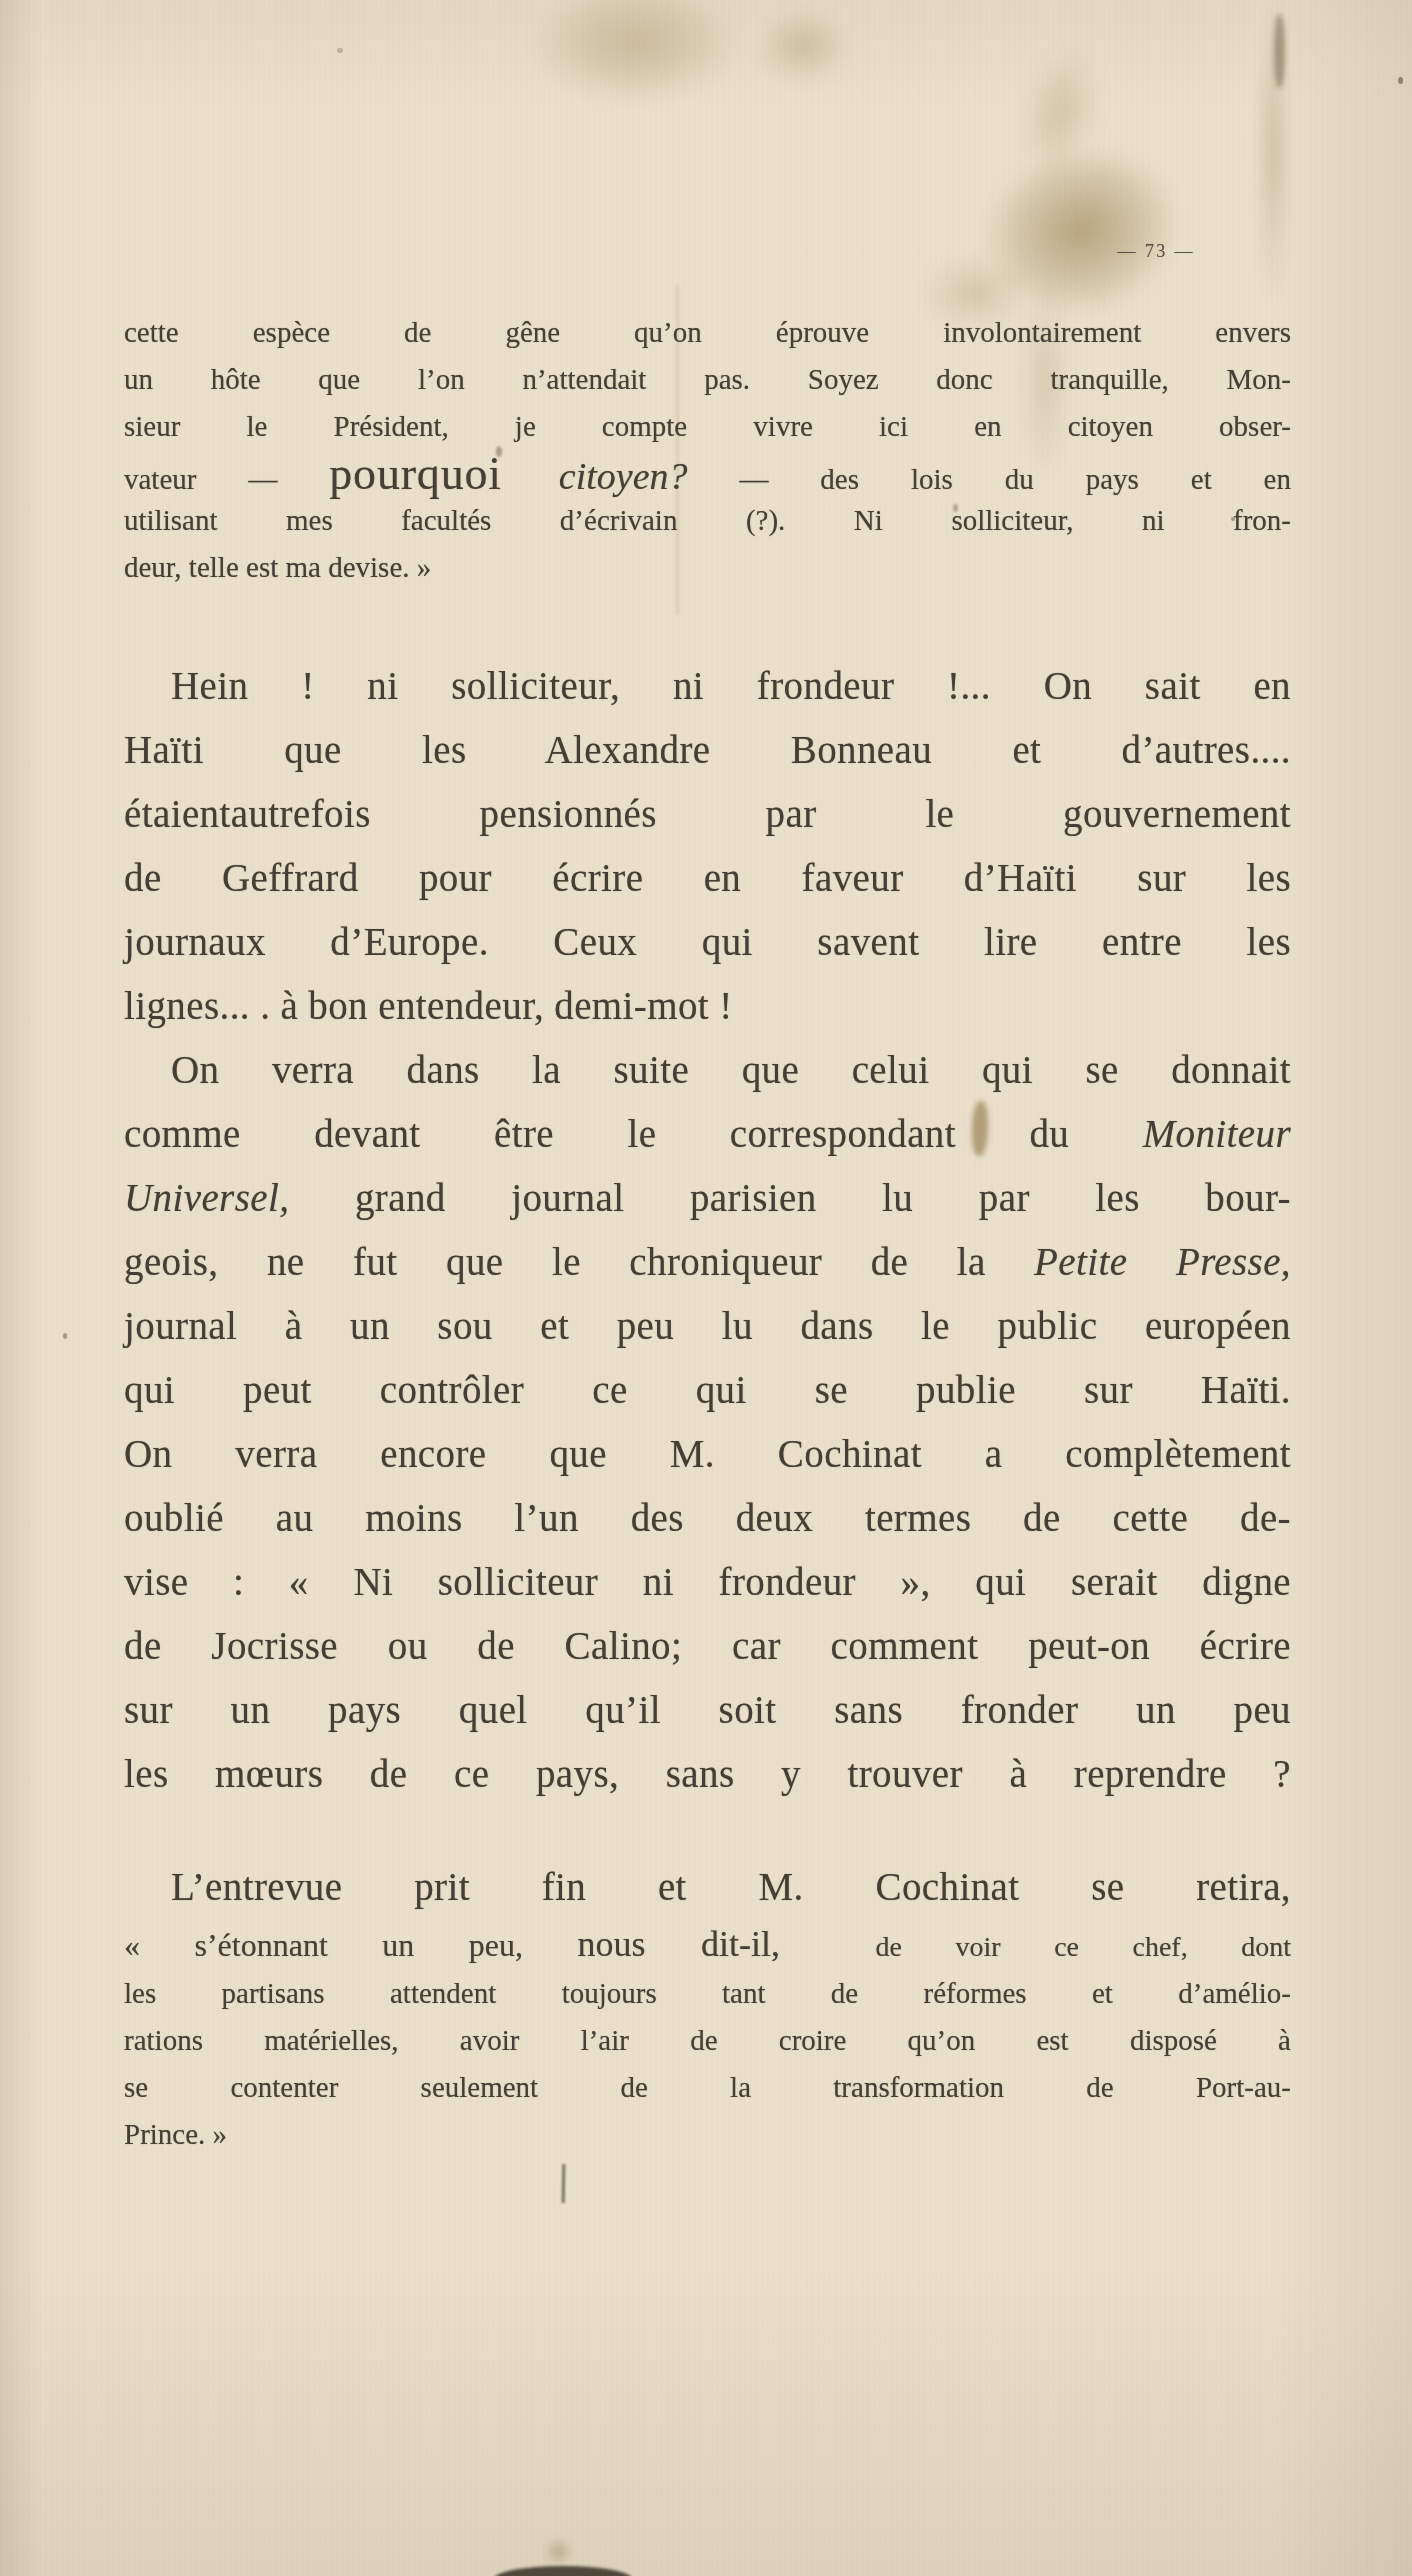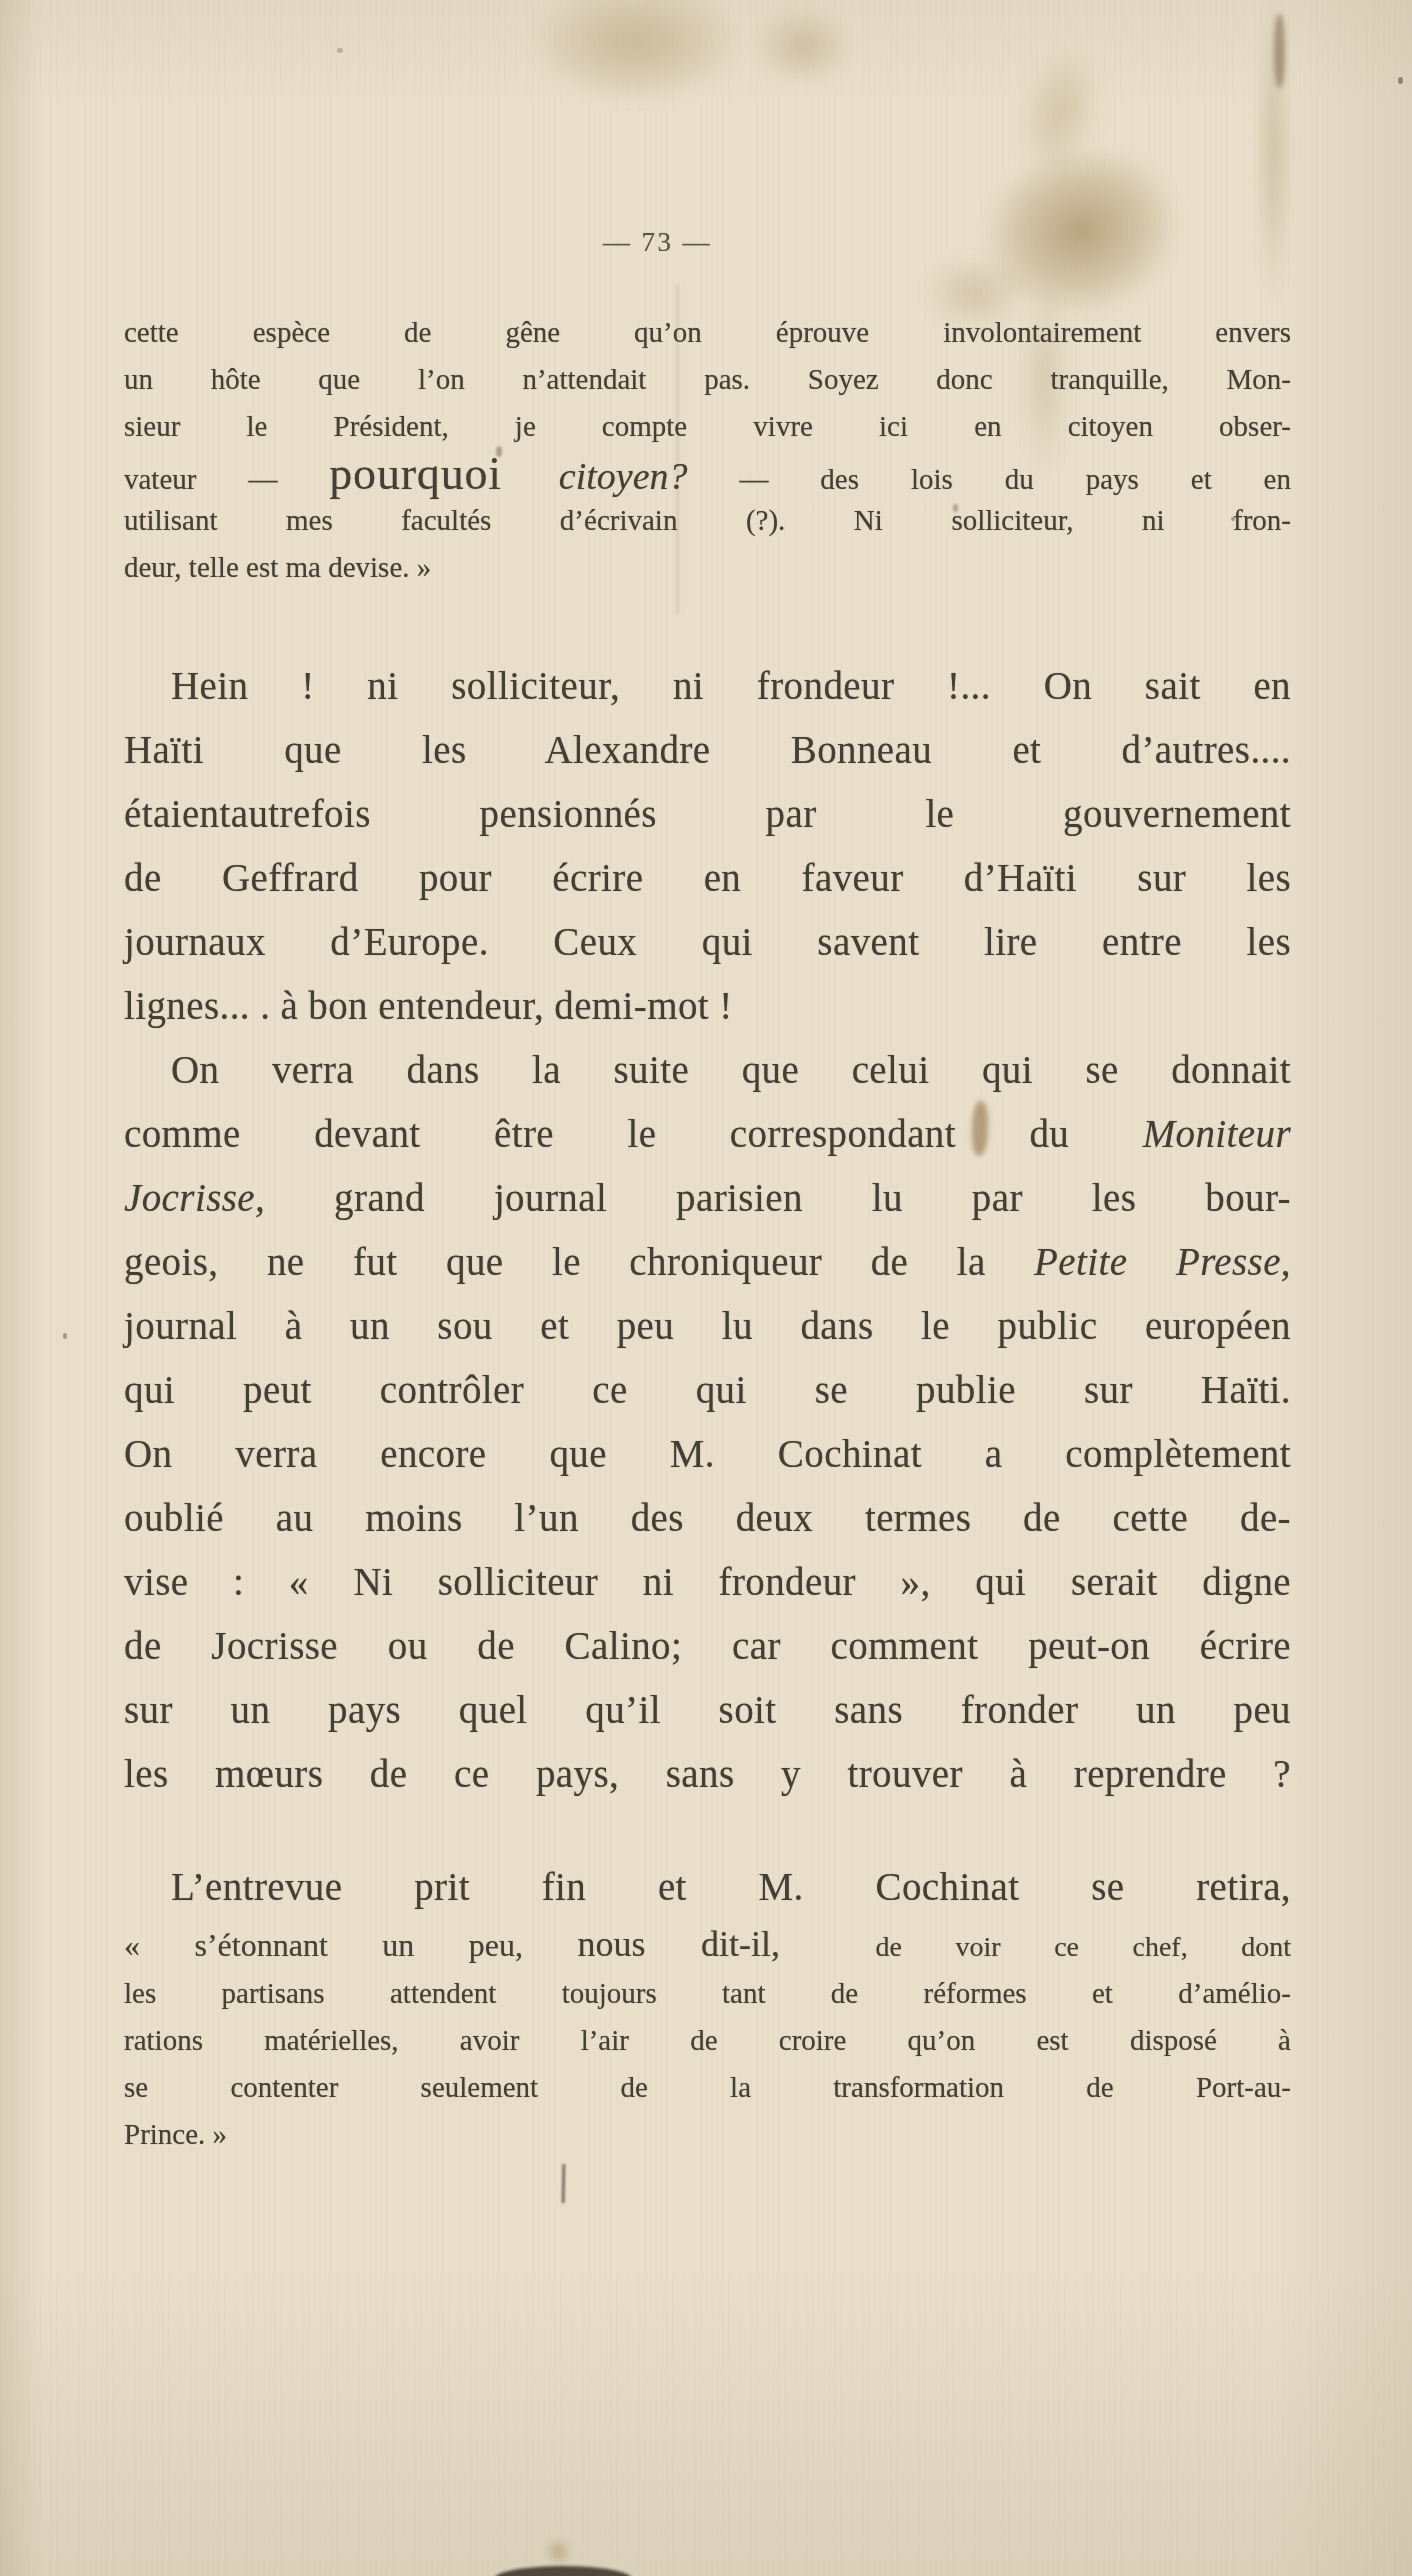--- a/index.html
+++ b/index.html
@@ -14,22 +14,22 @@
       linear-gradient(to right, rgba(120,100,72,.14) 0, rgba(120,100,72,0) 3%),
       linear-gradient(to right, rgba(120,100,72,0) 90%, rgba(125,108,80,.11) 100%),
       linear-gradient(to bottom, rgba(120,100,72,.06) 0, rgba(120,100,72,0) 4%),
       linear-gradient(to bottom, rgba(130,112,85,0) 88%, rgba(130,112,85,.13) 100%);
     font-family:"Liberation Serif","DejaVu Serif",serif;
     color:#453f36;
   }
   .ink{ text-shadow:0 0 1px rgba(70,58,44,.5); }
 
   .page-number{
-    position:absolute; left:120px; top:227px; width:1075px;
-    text-align:center; font-size:27px; letter-spacing:2.4px;
+    position:absolute; left:120px; top:241px; width:1075px;
+    text-align:right; font-size:18px; letter-spacing:2.4px;
     color:#5b544a; text-shadow:0 0 0.8px rgba(80,70,55,.5);
   }
 
   .text-block{ position:absolute; left:124px; top:309px; width:1167px; }
 
   .para{ position:relative; }
   .para .line{ text-align:justify; white-space:normal; }
   .line.j{ text-align-last:justify;font-family:Liberation Serif, serif; }
   .line.indent{ text-indent:47px; }
 
@@ -134,21 +134,21 @@
         <div class="line j indent" data-name="text-line"><span data-name="text-segment">Hein ! ni solliciteur, ni frondeur !... On sait en</span></div>
         <div class="line j" data-name="text-line"><span data-name="text-segment">Haïti que les Alexandre Bonneau et d’autres....</span></div>
         <div class="line j" data-name="text-line"><span data-name="text-segment">étaientautrefois pensionnés par le gouvernement</span></div>
         <div class="line j" data-name="text-line"><span data-name="text-segment">de Geffrard pour écrire en faveur d’Haïti sur les</span></div>
         <div class="line j" data-name="text-line"><span data-name="text-segment">journaux d’Europe. Ceux qui savent lire entre les</span></div>
         <div class="line" data-name="text-line"><span data-name="text-segment">lignes... . à bon entendeur, demi-mot !</span></div>
       </div>
       <div class="para lg" data-name="paragraph-on-verra">
         <div class="line j indent" data-name="text-line"><span data-name="text-segment">On verra dans la suite que celui qui se donnait</span></div>
         <div class="line j" data-name="text-line"><span data-name="text-segment">comme devant être le correspondant du </span><span class="s-it" data-name="text-segment">Moniteur</span></div>
-        <div class="line j" data-name="text-line"><span class="s-it" data-name="text-segment">Jocrisse,</span><span data-name="text-segment"> grand journal parisien lu par les bour-</span></div>
+        <div class="line j" data-name="text-line"><span class="s-it" data-name="text-segment">Universel,</span><span data-name="text-segment"> grand journal parisien lu par les bour-</span></div>
         <div class="line j" data-name="text-line"><span data-name="text-segment">geois, ne fut que le chroniqueur de la </span><span class="s-it" data-name="text-segment">Petite Presse,</span></div>
         <div class="line j" data-name="text-line"><span data-name="text-segment">journal à un sou et peu lu dans le public européen</span></div>
         <div class="line j" data-name="text-line"><span data-name="text-segment">qui peut contrôler ce qui se publie sur Haïti.</span></div>
         <div class="line j" data-name="text-line"><span data-name="text-segment">On verra encore que M. Cochinat a complètement</span></div>
         <div class="line j" data-name="text-line"><span data-name="text-segment">oublié au moins l’un des deux termes de cette de-</span></div>
         <div class="line j" data-name="text-line"><span data-name="text-segment">vise : « Ni solliciteur ni frondeur », qui serait digne</span></div>
         <div class="line j" data-name="text-line"><span data-name="text-segment">de Jocrisse ou de Calino; car comment peut-on écrire</span></div>
         <div class="line j" data-name="text-line"><span data-name="text-segment">sur un pays quel qu’il soit sans fronder un peu</span></div>
         <div class="line j" data-name="text-line"><span data-name="text-segment">les mœurs de ce pays, sans y trouver à reprendre ?</span></div>
       </div>

